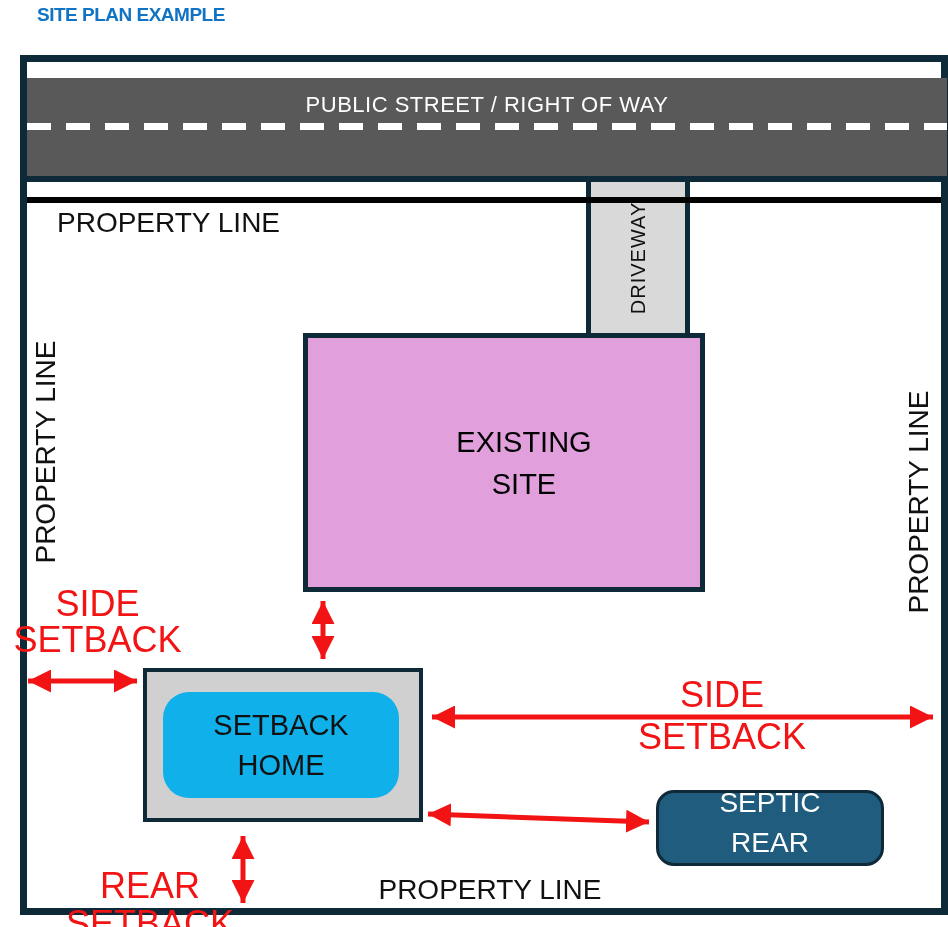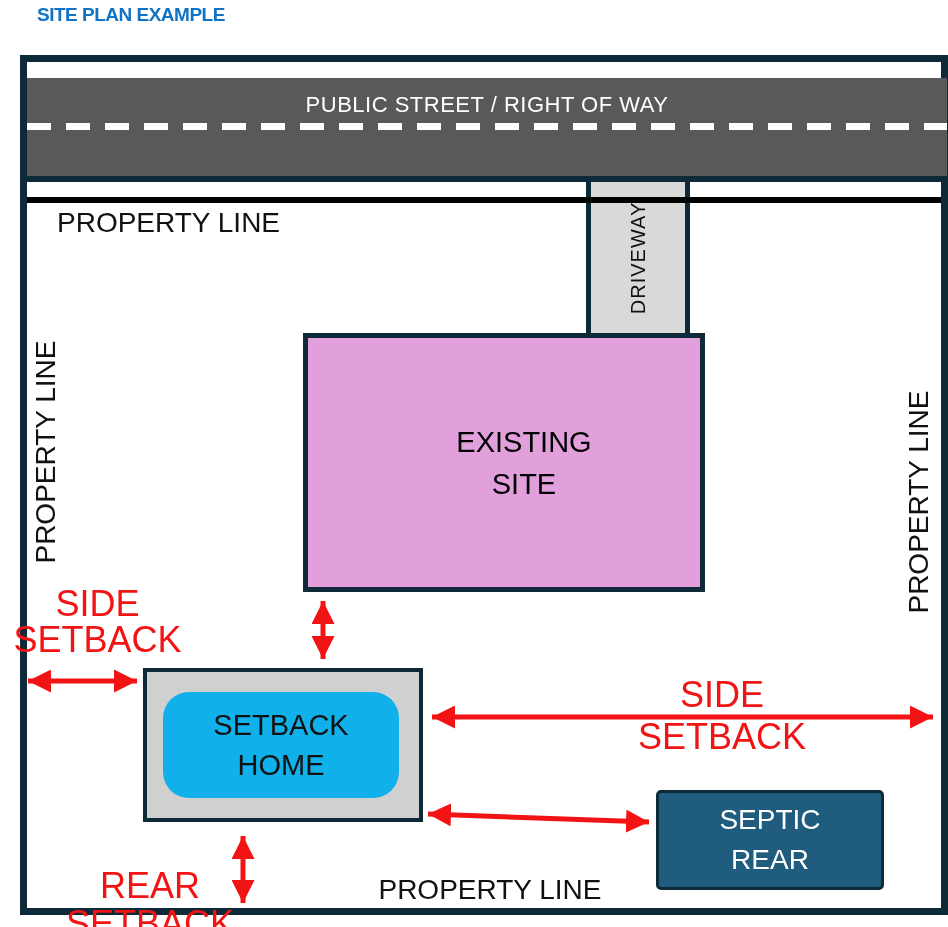--- a/index.html
+++ b/index.html
@@ -46,24 +46,24 @@
   .home .lbl{font-size:29px;line-height:42px;color:#000000;text-align:center;margin-left:40px;}
 
   .pool{position:absolute;left:143px;top:668px;width:280px;height:154px;
     box-sizing:border-box;background:var(--c-pool-deck,#D0D0D0);
     border:4px solid var(--c-frame,#0E2A39);z-index:3;}
   .pool-water{position:absolute;left:16px;top:20px;width:236px;height:106px;
     background:var(--c-pool-water,#10B0EA);border-radius:26px;
     display:flex;align-items:center;justify-content:center;}
   .pool-water .lbl{font-size:29px;line-height:40px;color:#111;text-align:center;}
 
-  .septic{position:absolute;left:656px;top:790px;width:228px;height:100px;
+  .septic{position:absolute;left:656px;top:790px;width:228px;height:76px;
     box-sizing:border-box;background:var(--c-septic,#1F5C7D);
-    border:3px solid var(--c-frame,#0E2A39);border-radius:5px;z-index:3;
-    display:flex;align-items:center;justify-content:center;}
+    border:3px solid var(--c-frame,#0E2A39);border-radius:18px;z-index:3;
+    display:flex;align-items:flex-end;justify-content:center;}
   .septic .lbl{font-size:28px;line-height:40px;color:var(--c-septic-text,#FFFFFF);
     text-align:center;}
 
   .red-label{position:absolute;color:var(--c-arrow,#F21414);font-size:36px;
     text-align:center;z-index:6;}
   .sb-left{left:10px;top:586px;width:175px;line-height:36px;}
   .sb-right{left:622px;top:674px;width:200px;line-height:42px;}
   .sb-rear{left:50px;top:835px;width:200px;line-height:38px;margin-top:32px;}
   .red-label span{display:block;}
 

